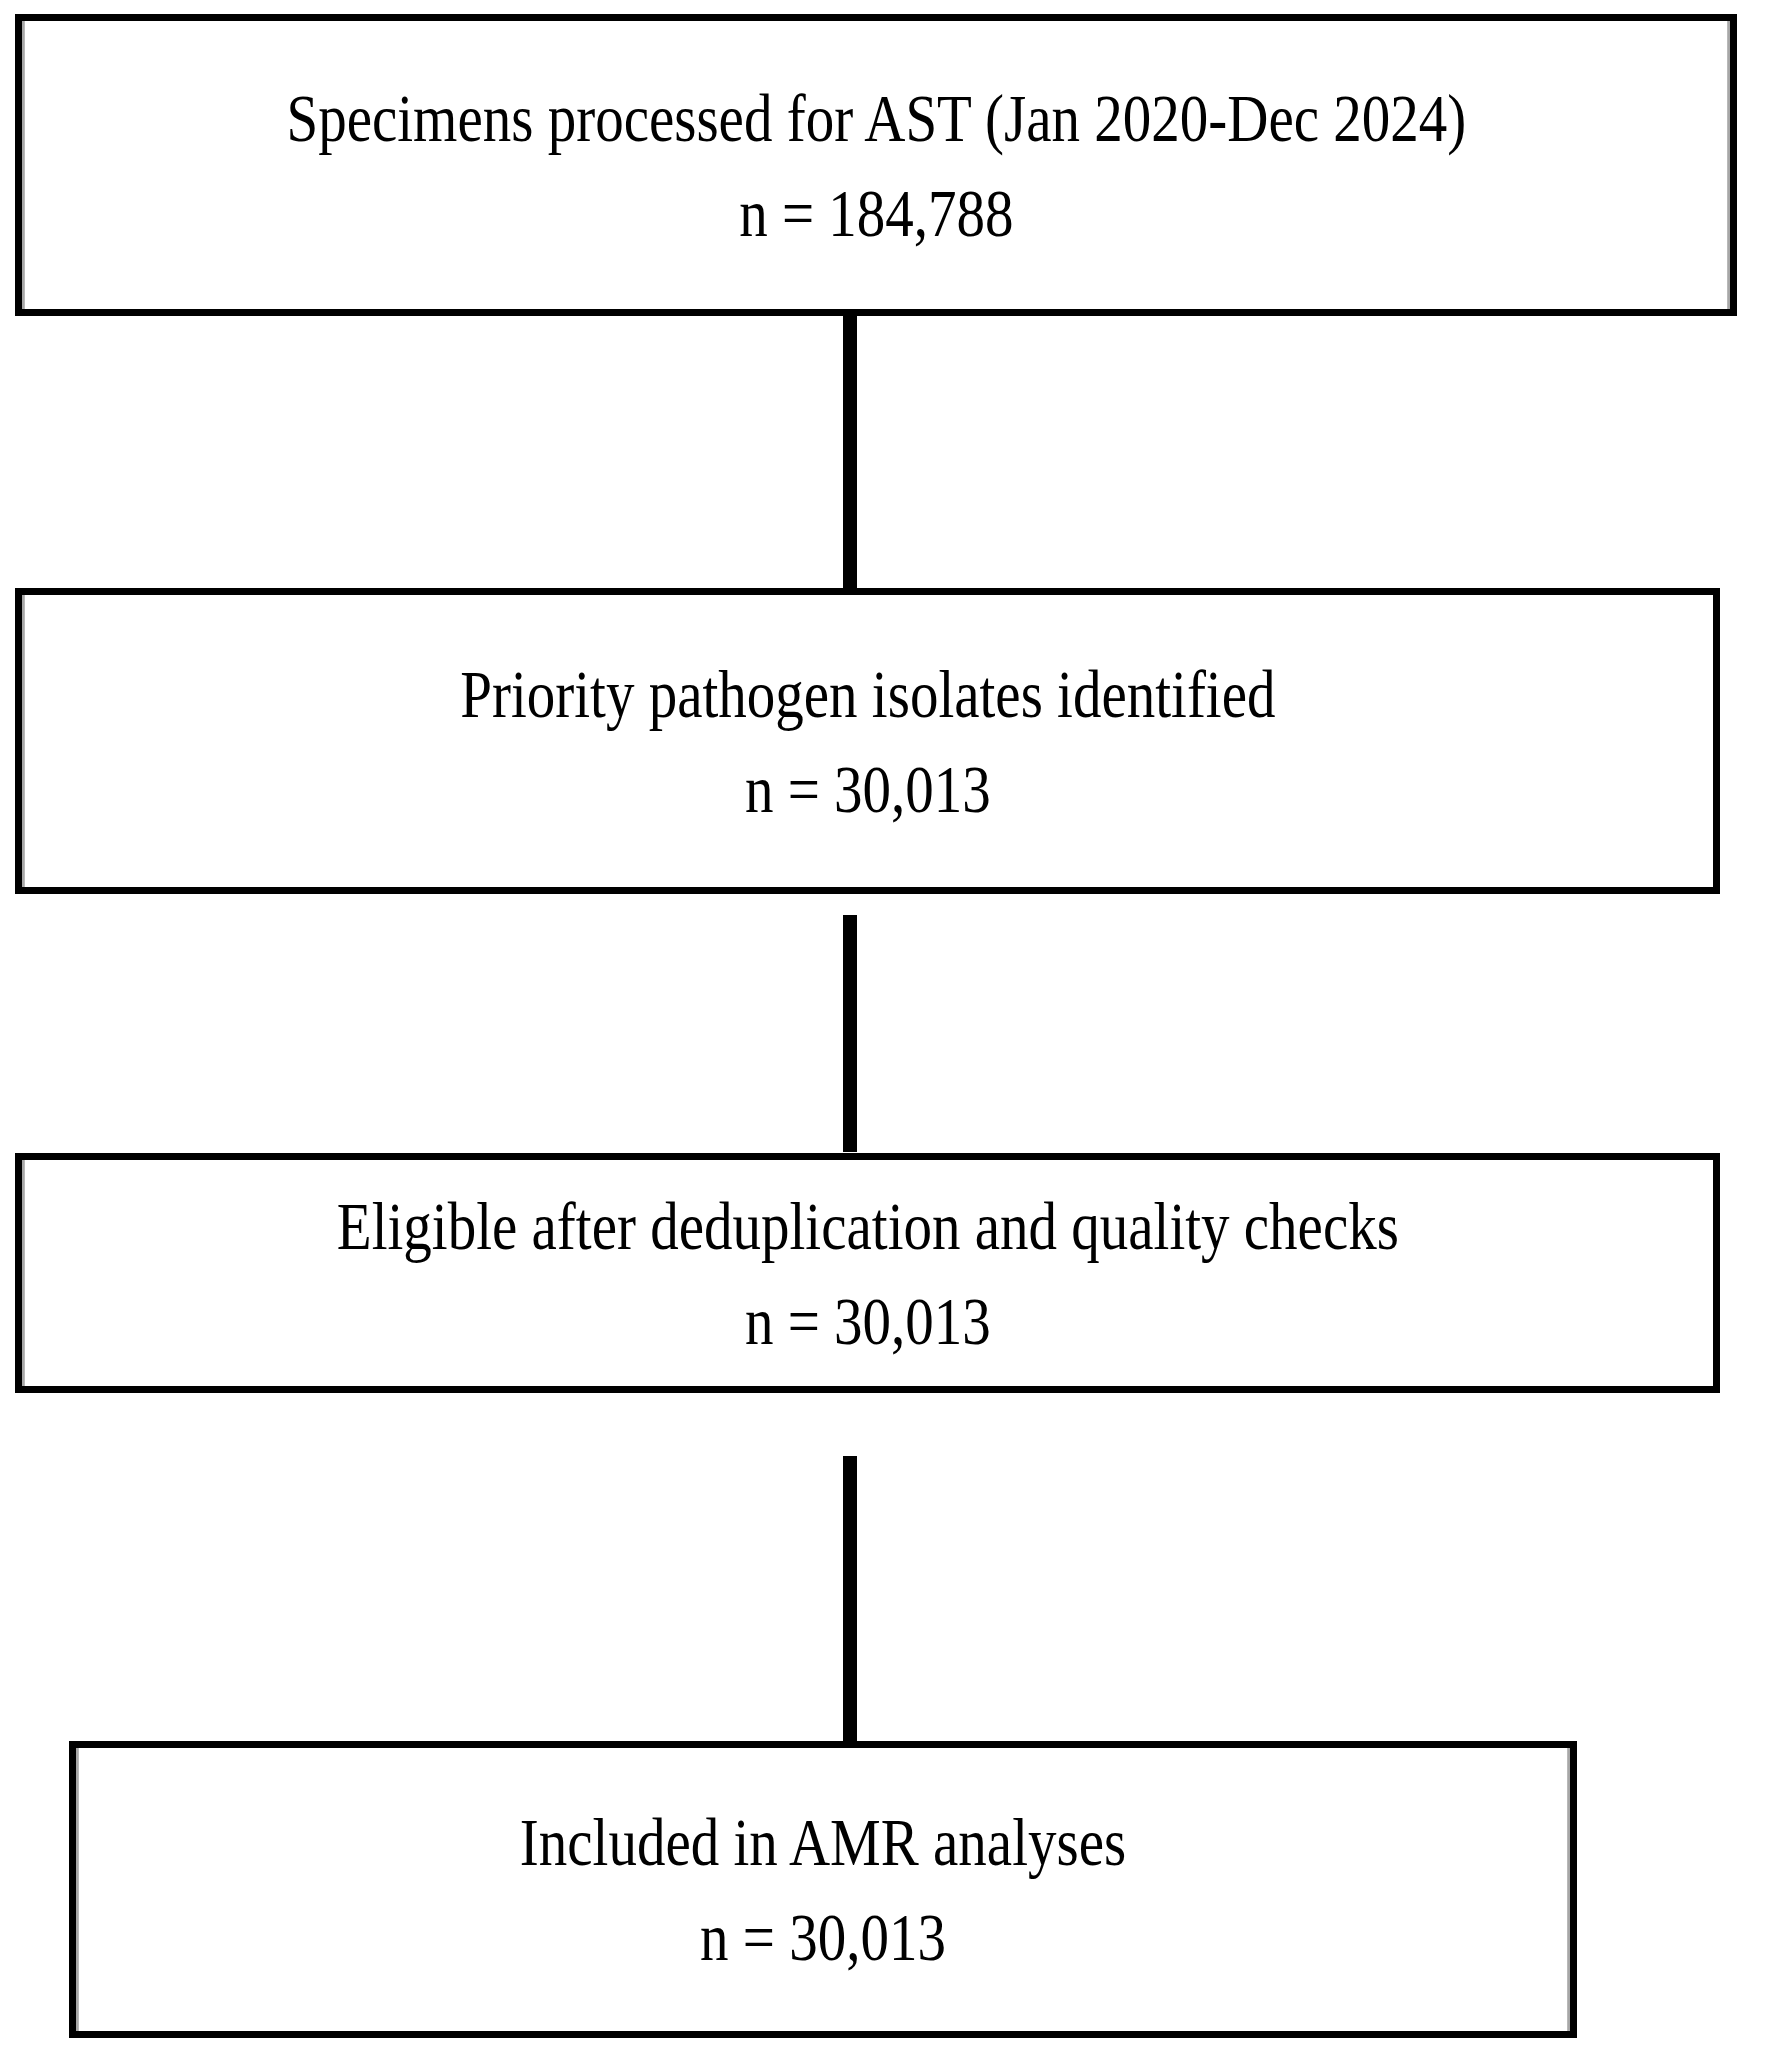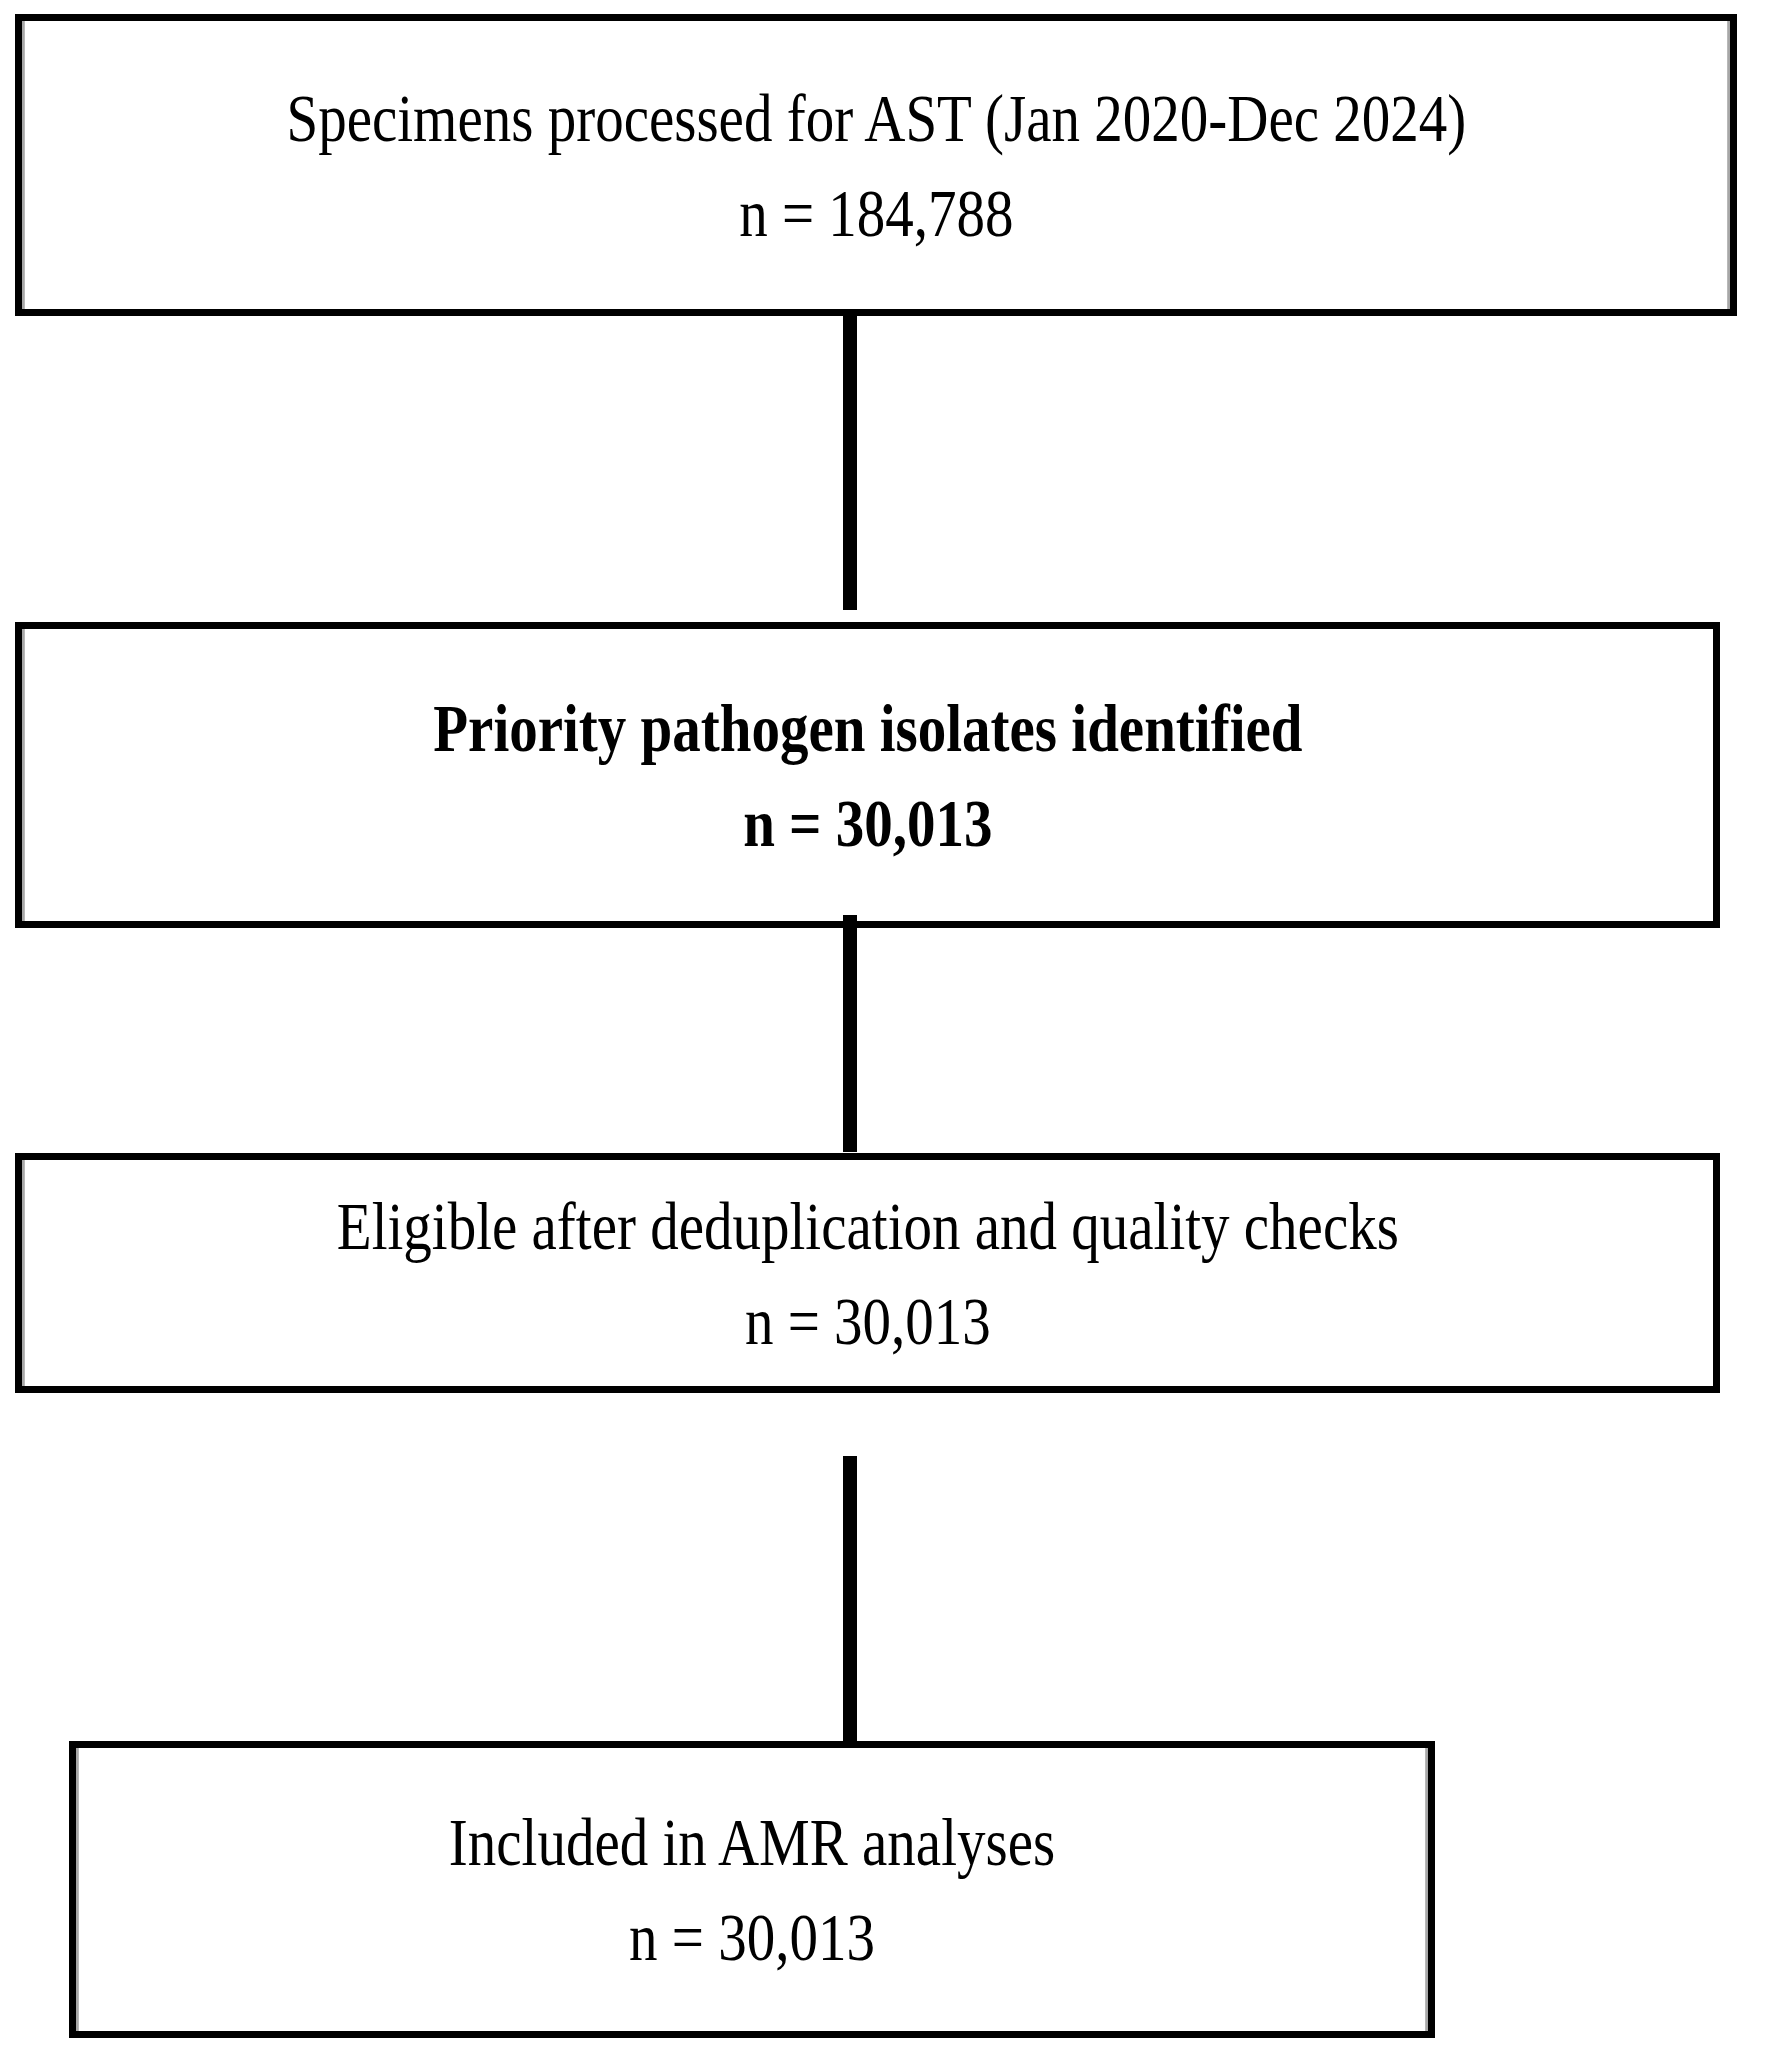--- a/index.html
+++ b/index.html
@@ -48,23 +48,23 @@
     transform-origin: center;
     white-space: nowrap;
   }
   .connector {
     position: absolute;
     width: 14px;
     background: #000000;
   }
   
   .box1 { left: 15.4px;  top: 14px;   width: 1722px; height: 302px; }
-  .box2 { left: 15.4px;  top: 622px;  width: 1705px; height: 306px; font-weight: bold; }
+  .box2 { left: 15.4px;  top: 588px;  width: 1705px; height: 306px; }
   .box3 { left: 15.4px;  top: 1153px; width: 1705px; height: 240px; }
-  .box4 { left: 69px;  top: 1741px; width: 1366px; height: 297px; }
+  .box4 { left: 69px;  top: 1741px; width: 1508px; height: 297px; }
   
   .c1 { left: 843px; top: 315px;  height: 295px; }
   .c2 { left: 843px; top: 915px; height: 237px; }
   .c3 { left: 843px; top: 1456px; height: 286px; }
 </style>
 </head>
 <body>
 
 <div class="flowchart">
 

